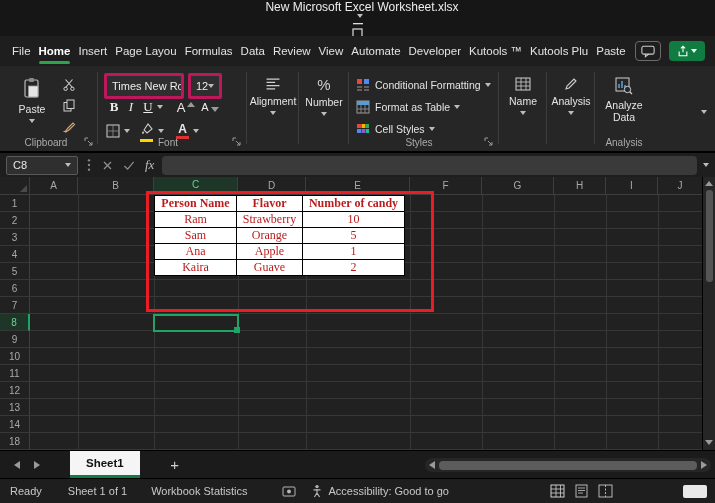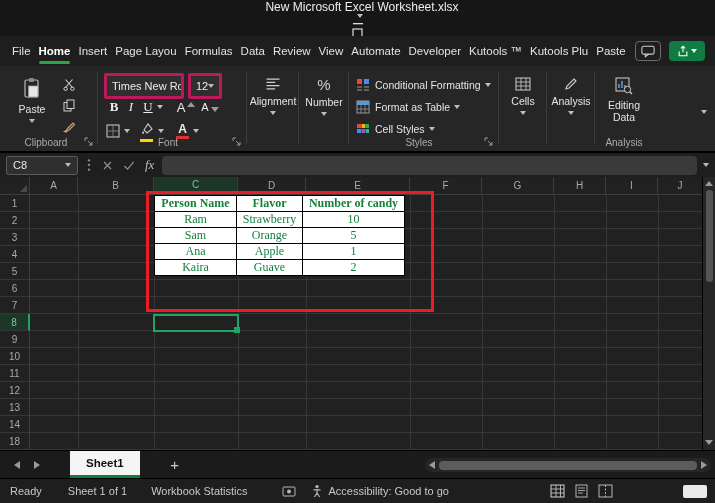--- a/index.html
+++ b/index.html
@@ -62,21 +62,21 @@
   .corner { width:30px; }
   .corner::after { content:""; position:absolute; right:2px; bottom:2px; width:0; height:0; border-left:7px solid transparent; border-bottom:7px solid #4a4a4a; }
   .gbody { position:absolute; left:0; top:18px; width:702px; height:255px; }
   .rowhdrs { position:absolute; left:0; top:0; width:30px; }
   .rhcell { height:17px; font-size:10px; color:#a9a9a9; display:flex; align-items:center; justify-content:center; border-bottom:1px solid #373737; border-right:1px solid #3e3e3e; }
   .rhcell.sel { background:#1e3628; color:#74cf93; border-right:2px solid #21A366; }
   .cellsbg { position:absolute; left:30px; top:0; right:0; bottom:0;
     background:repeating-linear-gradient(to bottom, transparent 0px, transparent 16px, #373737 16px, #373737 17px); }
   .vline { position:absolute; top:0; bottom:0; width:1px; background:#373737; }
 
-  .dtable { position:absolute; left:154px; top:0; border-collapse:collapse; background:#ffffff; color:#15803d;
+  .dtable { position:absolute; left:154px; top:0; border-collapse:collapse; background:#ffffff; color:#b91c1c;
             font-family:"Liberation Serif", serif; font-size:12px; }
   .dtable th, .dtable td { border:1px solid #000; text-align:center; height:15px; padding:0 2px; white-space:nowrap; font-weight:normal; }
   .dtable th { font-weight:bold; }
 
   .redbox { position:absolute; left:146px; top:14px; width:288px; height:121px; border:3px solid #EC1C24; }
   .selbox { position:absolute; left:153px; top:119px; width:86px; height:18px; border:2px solid #21A366; }
   .fillhandle { position:absolute; right:-3px; bottom:-3px; width:6px; height:6px; background:#21A366; }
 
   
   .vscroll { position:absolute; right:0; top:177px; width:13px; height:273px; background:#262626; border-left:1px solid #000;
@@ -302,42 +302,42 @@
     <svg class="launcher" style="left:484px" viewBox="0 0 10 10">
         <path d="M1 4V1h3M4 4l4 4M8 5v3H5" stroke="#9a9a9a" fill="none" stroke-width="1"></path>
       </svg>
     <div class="rdiv" style="left:498px"></div>
 
     <div class="bigbtn" style="left:502px;width:42px">
       <svg width="16" height="14" viewBox="0 0 16 14">
           <rect x="1" y="1" width="14" height="12" stroke="#cfcfcf" fill="none" stroke-width="1"></rect>
           <path d="M1 5h14M1 9h14M6 1v12M11 1v12" stroke="#cfcfcf" stroke-width="0.8"></path>
         </svg>
-      <span>Cells</span>
+      <span>Name</span>
       <i class="caret nom"></i>
     </div>
     <div class="rdiv" style="left:546px"></div>
 
     <div class="bigbtn" style="left:550px;width:42px">
       <svg width="14" height="14" viewBox="0 0 14 14">
           <path d="M2 12l1-3 7-7 2 2-7 7-3 1z" stroke="#cfcfcf" fill="none" stroke-width="1.1"></path>
         </svg>
       <span>Analysis</span>
       <i class="caret nom"></i>
     </div>
     <div class="rdiv" style="left:594px"></div>
 
     <div class="bigbtn" style="left:598px;width:52px">
       <svg width="18" height="18" viewBox="0 0 18 18">
           <rect x="1" y="1" width="13" height="13" stroke="#cfcfcf" fill="none" stroke-width="1"></rect>
           <path d="M4 11V7M7 11V4M10 11V8" stroke="#5b9bd5" stroke-width="1.6"></path>
           <circle cx="12.5" cy="12.5" r="3.2" stroke="#cfcfcf" fill="#262626" stroke-width="1"></circle>
           <path d="M15 15l2 2" stroke="#cfcfcf" stroke-width="1.2"></path>
         </svg>
-      <span>Editing Data</span>
+      <span>Analyze Data</span>
     </div>
     <div class="grp-label" style="left:592px;width:64px">Analysis</div>
 
     <i class="caret" style="position:absolute;right:8px;top:44px"></i>
   </div>
 
   <div class="fbar">
     <div class="namebox">
       <span>C8</span>
       <i class="caret auto"></i>

